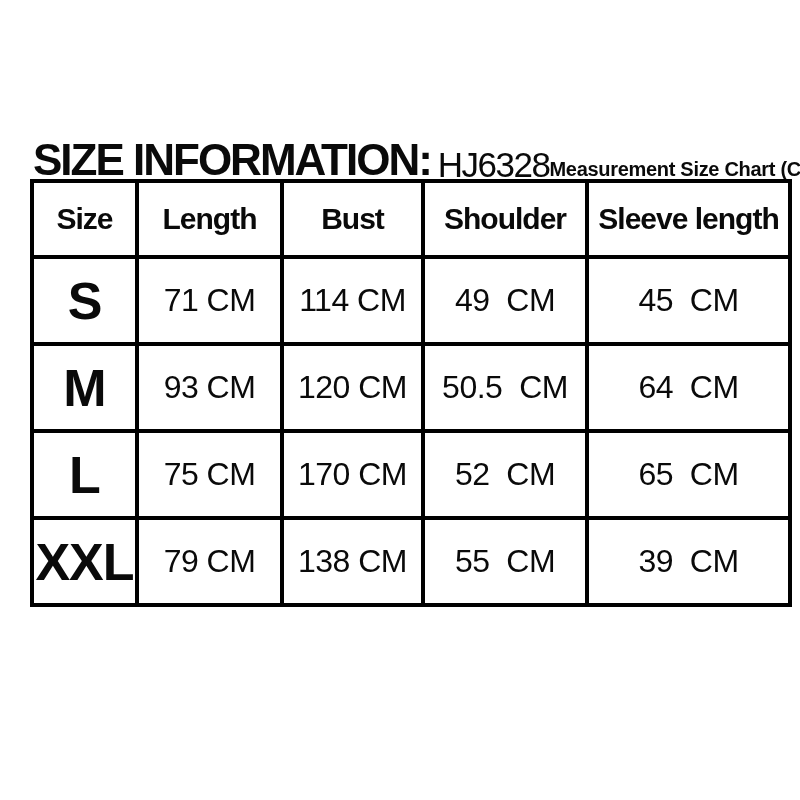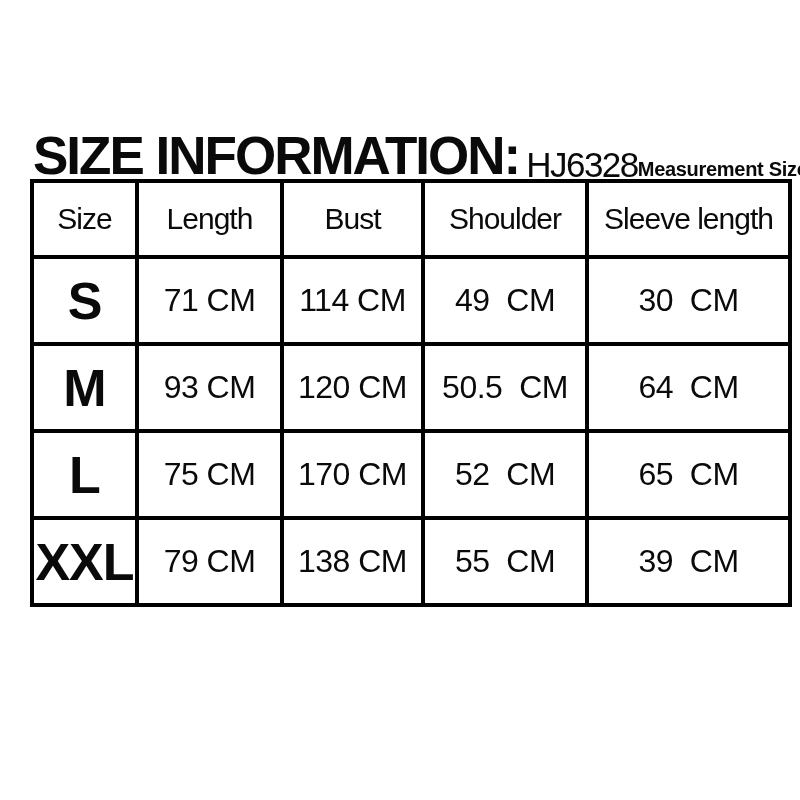--- a/index.html
+++ b/index.html
@@ -15,21 +15,21 @@
   }
   .header-row {
     position: absolute;
     left: 33px;
     top: 124px;
     width: 757px;
     display: flex;
     align-items: flex-end;
   }
   .main-title {
-    font-size: 53px;
+    font-size: 44px;
     font-weight: 900;
     letter-spacing: -2px;
     line-height: 1;
     white-space: nowrap;
   }
   .model-code {
     font-size: 35px;
     font-weight: 400;
     letter-spacing: -1.5px;
     line-height: 1;
@@ -56,21 +56,21 @@
   .size-chart th, .size-chart td {
     border: 4px solid #000000;
     text-align: center;
     vertical-align: middle;
     padding: 0;
     background: #ffffff;
   }
   .size-chart th {
     height: 76px;
     font-size: 30px;
-    font-weight: 400;
+    font-weight: 700;
     letter-spacing: -1px;
     white-space: nowrap;
   }
   .size-chart td {
     height: 87px;
   }
   td.size-label {
     font-size: 52px;
     font-weight: 700;
     letter-spacing: -1px;
@@ -107,21 +107,21 @@
       <th>Shoulder</th>
       <th>Sleeve length</th>
     </tr>
   </thead>
   <tbody>
     <tr>
       <td class="size-label">S</td>
       <td class="measure">71 CM</td>
       <td class="measure">114 CM</td>
       <td class="measure">49  CM</td>
-      <td class="measure">30  CM</td>
+      <td class="measure">45  CM</td>
     </tr>
     <tr>
       <td class="size-label">M</td>
       <td class="measure">93 CM</td>
       <td class="measure">120 CM</td>
       <td class="measure">50.5  CM</td>
       <td class="measure">64  CM</td>
     </tr>
     <tr>
       <td class="size-label">L</td>

